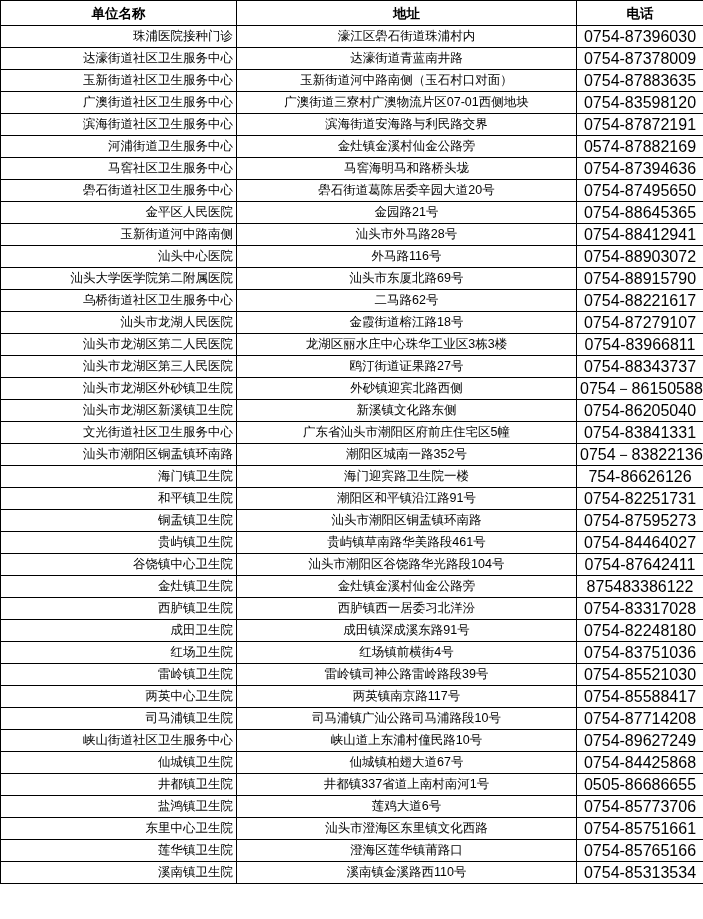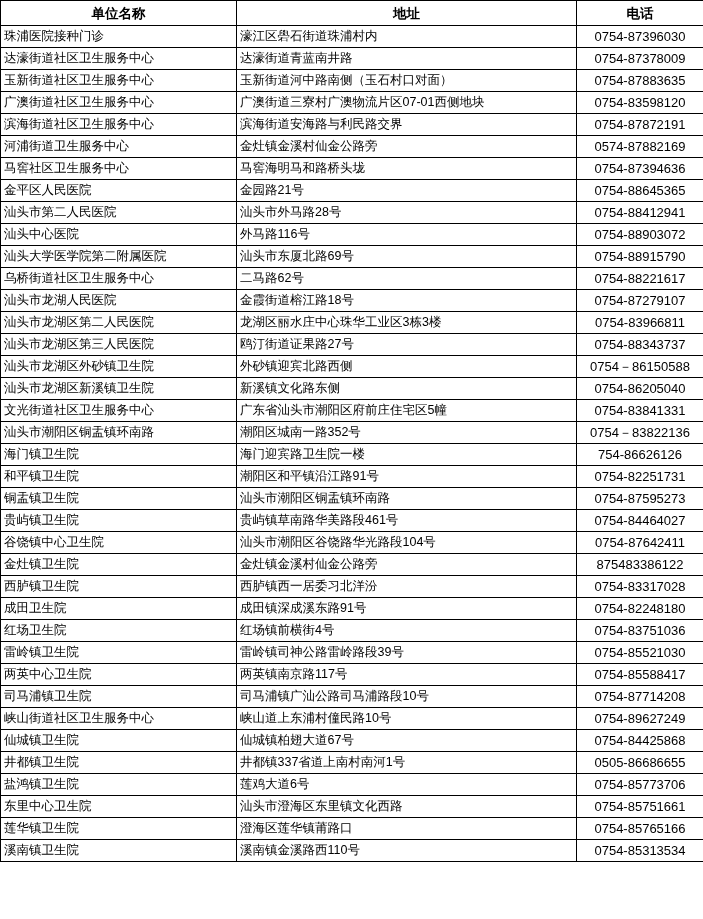--- a/index.html
+++ b/index.html
@@ -32,28 +32,28 @@
     white-space: nowrap;
   }
   table.vax-table thead th {
     text-align: center;
     font-weight: bold;
     font-size: 13.5px;
     height: 22px;
     margin-left: 9px;
   }
   table.vax-table td.unit {
-    text-align: left;
+    text-align: right;
   }
   table.vax-table td.addr {
-    text-align: left;
+    text-align: center;
   }
   table.vax-table td.tel {
     text-align: center;
-    font-size: 13px;
+    font-size: 16px;
   }
 </style>
 </head>
 <body>
 
 <table class="vax-table">
   <colgroup>
     <col class="c0">
       <col class="c1">
       <col class="c2">
@@ -95,26 +95,31 @@
         <td class="unit">河浦街道卫生服务中心</td>
         <td class="addr">金灶镇金溪村仙金公路旁</td>
         <td class="tel">0574-87882169</td>
       </tr>
       <tr>
         <td class="unit">马窖社区卫生服务中心</td>
         <td class="addr">马窖海明马和路桥头垅</td>
         <td class="tel">0754-87394636</td>
       </tr>
       <tr>
+        <td class="unit">礐石街道社区卫生服务中心</td>
+        <td class="addr">礐石街道葛陈居委辛园大道20号</td>
+        <td class="tel">0754-87495650</td>
+      </tr>
+      <tr>
         <td class="unit">金平区人民医院</td>
         <td class="addr">金园路21号</td>
         <td class="tel">0754-88645365</td>
       </tr>
       <tr>
-        <td class="unit">汕头市第二人民医院</td>
+        <td class="unit">玉新街道河中路南侧</td>
         <td class="addr">汕头市外马路28号</td>
         <td class="tel">0754-88412941</td>
       </tr>
       <tr>
         <td class="unit">汕头中心医院</td>
         <td class="addr">外马路116号</td>
         <td class="tel">0754-88903072</td>
       </tr>
       <tr>
         <td class="unit">汕头大学医学院第二附属医院</td>

